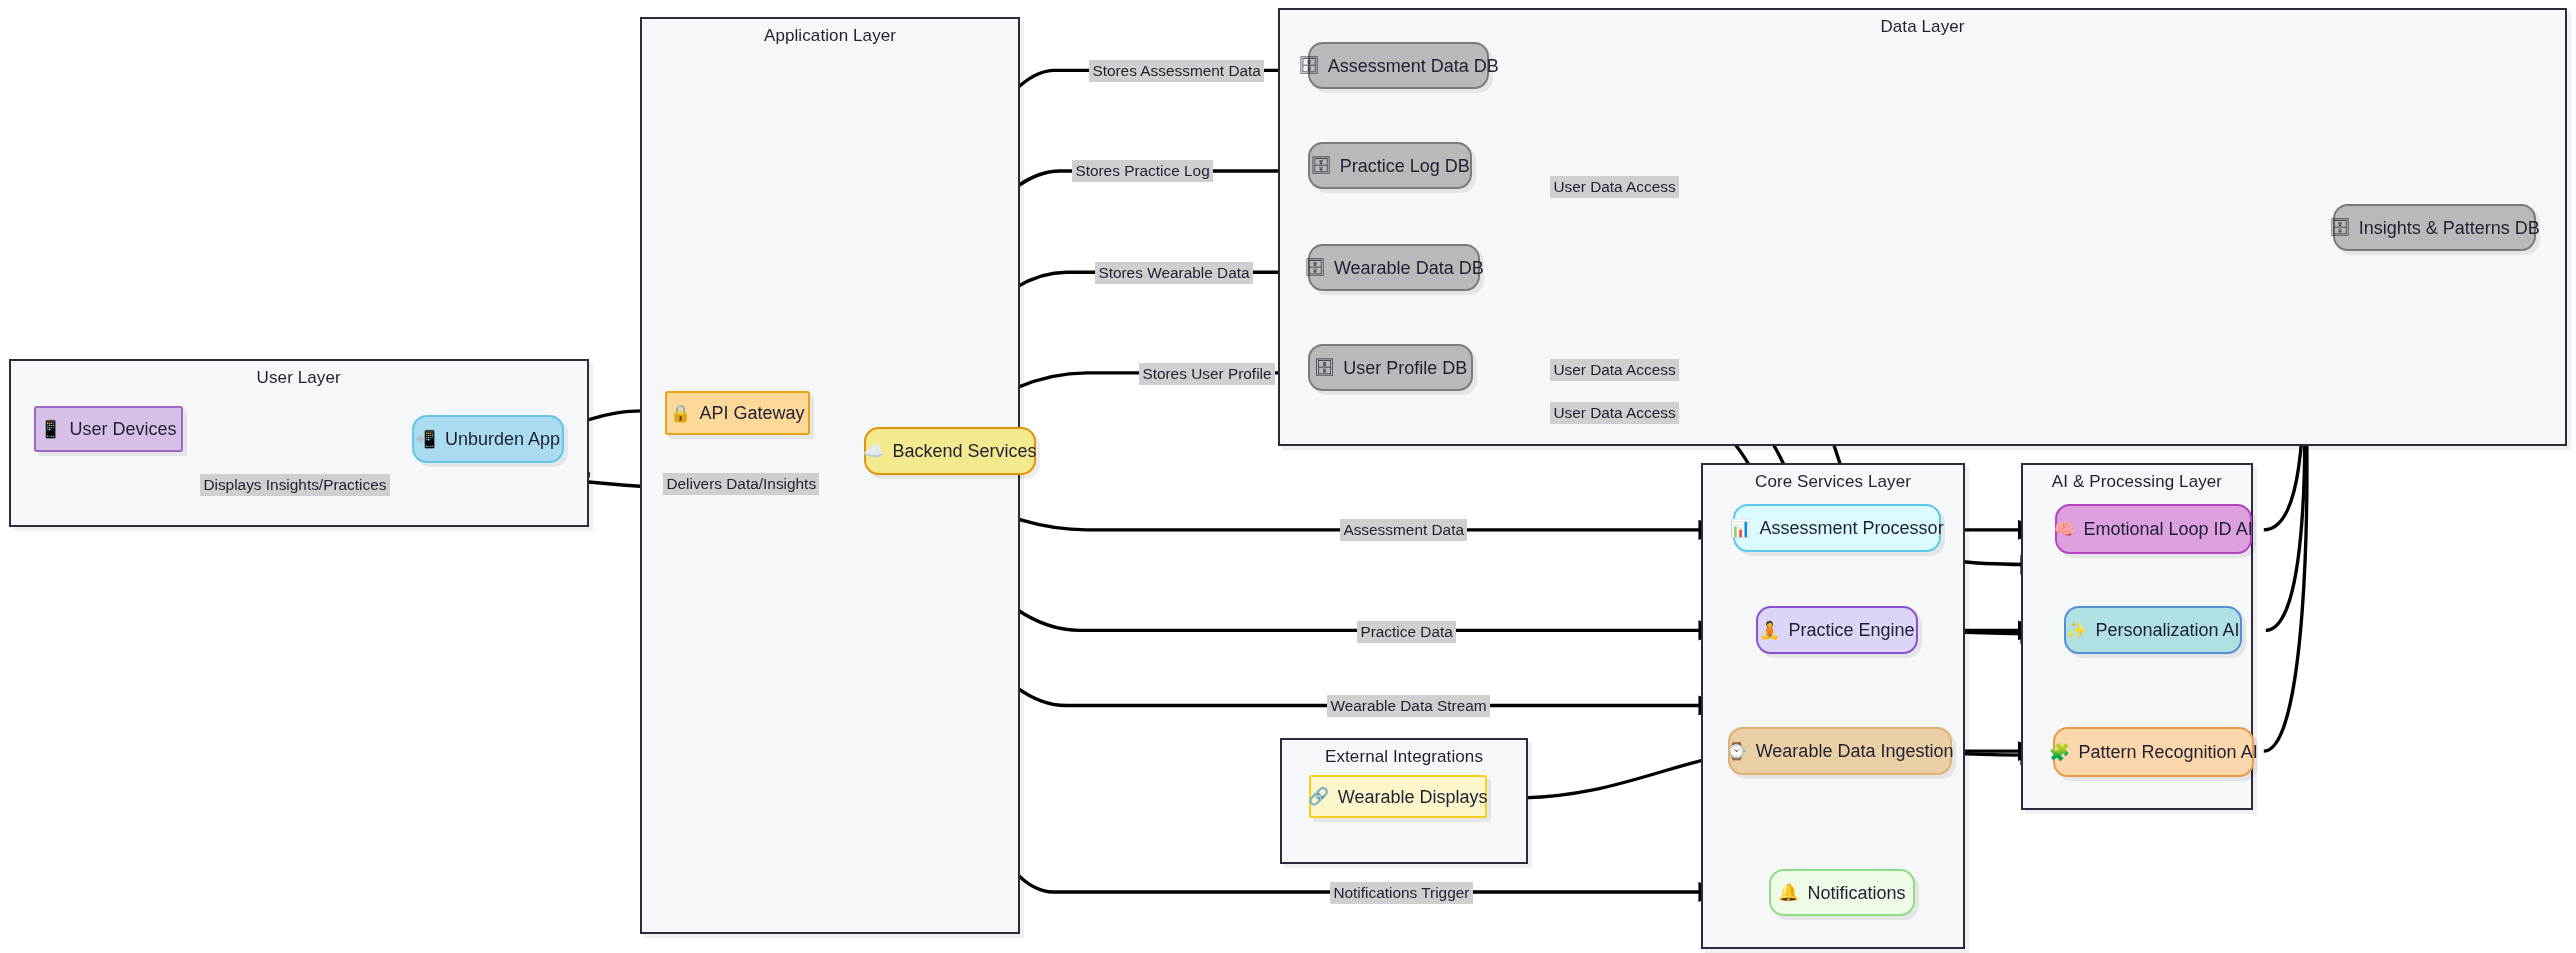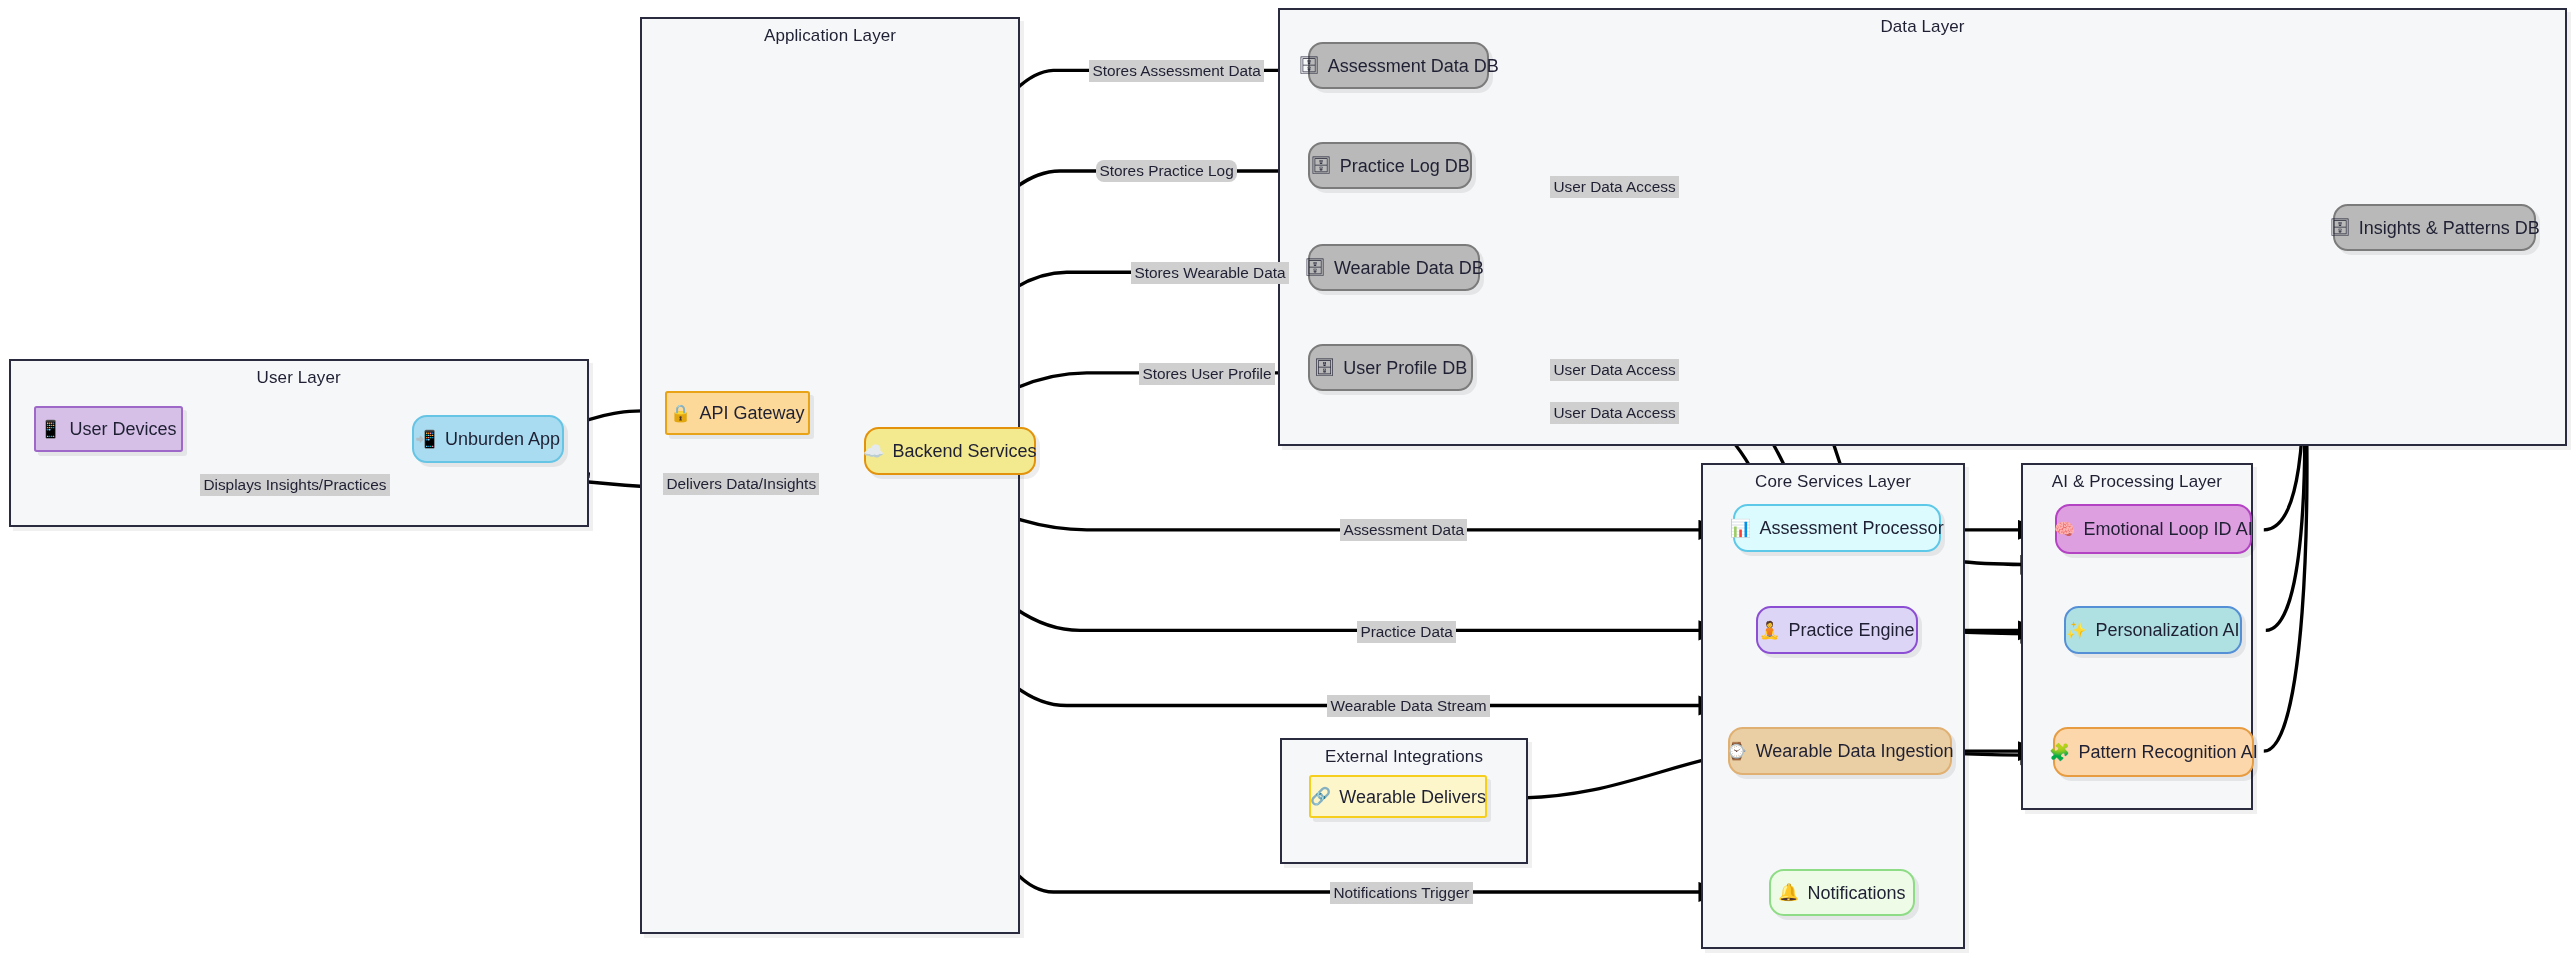--- a/index.html
+++ b/index.html
@@ -199,29 +199,29 @@
     <span class="lbl">Personalization AI</span>
   </div>
 
   <div class="node rounded n-peach" style="left:2053px;top:727px;width:201px;height:50px;">
     <span class="ico">🧩</span>
     <span class="lbl">Pattern Recognition AI</span>
   </div>
 
   <div class="node rect n-paleyel" style="left:1309px;top:775px;width:178px;height:43px;">
     <span class="ico">🔗</span>
-    <span class="lbl">Wearable Delivers</span>
+    <span class="lbl">Wearable Displays</span>
   </div>
 
   <div class="elabel" style="left:200px;top:474px;">Displays Insights/Practices</div>
   <div class="elabel" style="left:663px;top:473px;">Delivers Data/Insights</div>
 
   <div class="elabel" style="left:1089px;top:60px;">Stores Assessment Data</div>
-  <div class="elabel" style="left:1096px;top:160px;border-radius:8px;">Stores Practice Log</div>
-  <div class="elabel" style="left:1095px;top:262px;margin-left:36px;">Stores Wearable Data</div>
+  <div class="elabel" style="left:1072px;top:160px;">Stores Practice Log</div>
+  <div class="elabel" style="left:1095px;top:262px;">Stores Wearable Data</div>
   <div class="elabel" style="left:1110px;top:363px;margin-left:29px;">Stores User Profile</div>
 
   <div class="elabel" style="left:1550px;top:176px;">User Data Access</div>
   <div class="elabel" style="left:1550px;top:359px;">User Data Access</div>
   <div class="elabel" style="left:1550px;top:402px;">User Data Access</div>
 
   <div class="elabel" style="left:1340px;top:519px;">Assessment Data</div>
   <div class="elabel" style="left:1357px;top:621px;">Practice Data</div>
   <div class="elabel" style="left:1327px;top:695px;">Wearable Data Stream</div>
   <div class="elabel" style="left:1330px;top:882px;">Notifications Trigger</div>

